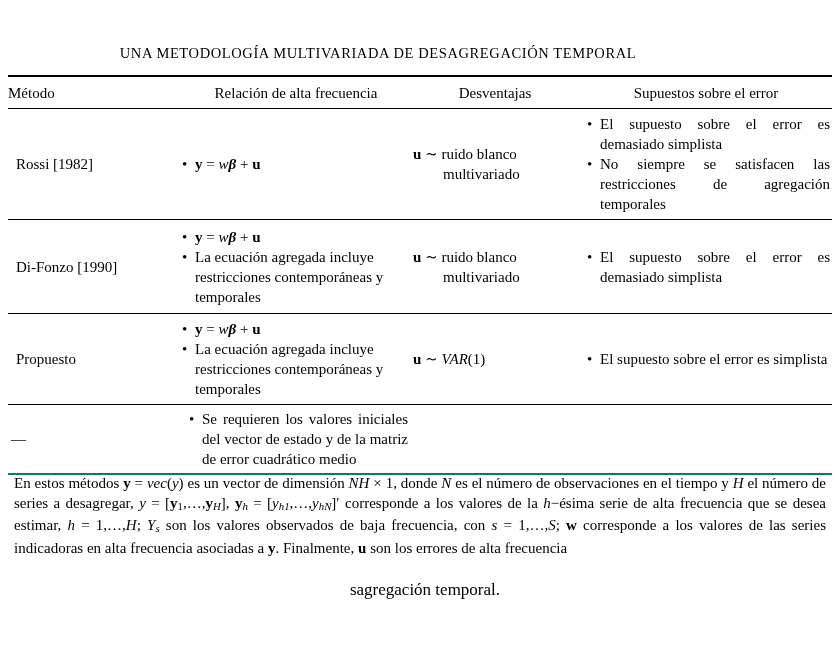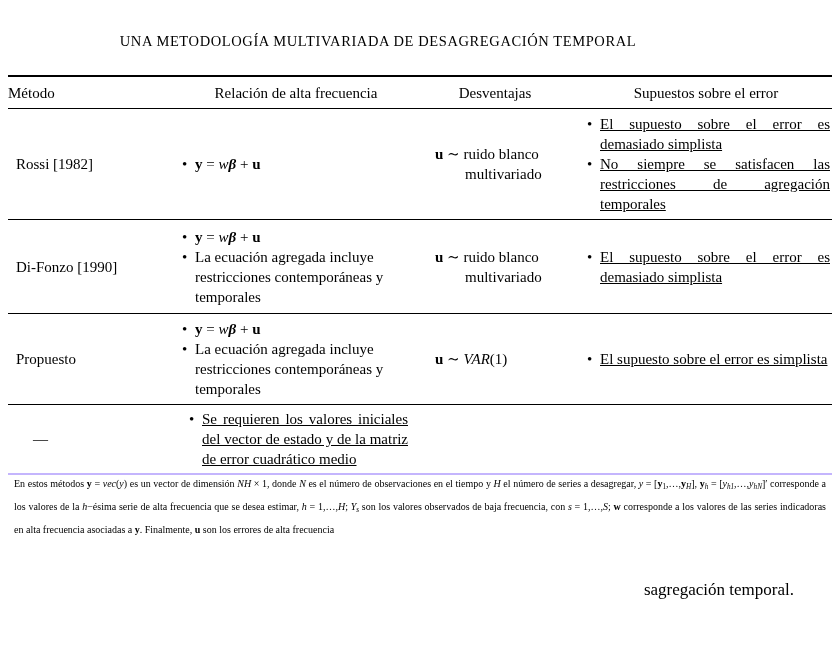--- a/index.html
+++ b/index.html
@@ -3,64 +3,64 @@
 <meta charset="utf-8">
 <style>
   html,body{margin:0;padding:0;}
   body{
     width:838px;height:668px;position:relative;background:#ffffff;
     font-family:"Liberation Serif","DejaVu Serif",serif;color:#000;
     overflow:hidden;
   }
   
   .running-head{
-    position:absolute;top:33px;left:0;width:756px;text-align:center;
+    position:absolute;top:45px;left:0;width:756px;text-align:center;
     font-size:14.5px;letter-spacing:0.6px;white-space:nowrap;
   }
   
   .dtable{
     position:absolute;left:8px;top:75px;width:824px;
-    border-top:2px solid #000;border-bottom:2px solid #c4b5fd;
+    border-top:2px solid #000;border-bottom:2px solid #0f766e;
     font-size:15px;line-height:20px;
   }
   .t-row{display:grid;grid-template-columns:174px 228px 170px 1fr;}
   .t-row.hdr{height:31px;border-bottom:1px solid #000;}
   .t-row.body{border-bottom:1px solid #000;}
   .t-row.body:last-child{border-bottom:none;}
   .cell{display:flex;flex-direction:column;justify-content:center;padding:4px 0;box-sizing:border-box;}
   .hdr .cell{padding:0;justify-content:center;}
   .hcell-left{text-align:left;padding-left:8px;}
   .hcell-center{text-align:center;}
   .col-method{padding-left:8px;}
   .col-relation{padding-right:8px;}
-  .col-error{padding-left:3px;margin-left:22px;}
+  .col-error{padding-left:3px;}
   .col-disadv{padding-left:7px;padding-right:2px;}
-  .col-disadv .bullet-text{text-align:justify;text-decoration:underline;}
+  .col-disadv .bullet-text{text-align:justify;}
   .bullet-item{display:flex;align-items:flex-start;}
   .bullet-dot{flex:0 0 13px;}
   .bullet-dot::before{content:"\2022";}
   .bullet-text{flex:1 1 auto;}
   .error-box{padding-left:30px;text-indent:-30px;max-width:152px;}
   
   .seg-n{font-style:normal;font-weight:normal;}
   .seg-b{font-weight:bold;}
   .seg-i{font-style:italic;}
   .seg-bi{font-weight:bold;font-style:italic;}
   .seg-sc{font-variant:small-caps;}
   .seg-sub{font-size:0.72em;vertical-align:-0.22em;}
   .seg-subi{font-size:0.72em;vertical-align:-0.22em;font-style:italic;}
   
   .footnote{
     position:absolute;left:14px;top:474px;width:812px;
-    font-size:10px;line-height:19.5px;text-align:justify;
+    font-size:15px;line-height:19.5px;text-align:justify;
   }
   
   .caption{position:absolute;left:56px;top:577px;width:738px;font-size:17px;line-height:26px;}
   .caption .line-just{text-align:justify;text-align-last:justify;}
-  .caption .line-left{text-align:right;}
+  .caption .line-left{text-align:center;}
 </style>
 </head>
 <body>
 
 <div class="running-head">UNA METODOLOGÍA MULTIVARIADA DE DESAGREGACIÓN TEMPORAL</div>
 
 <div class="dtable">
 
   <div class="t-row hdr">
     <div class="cell hcell-left">Método</div>

